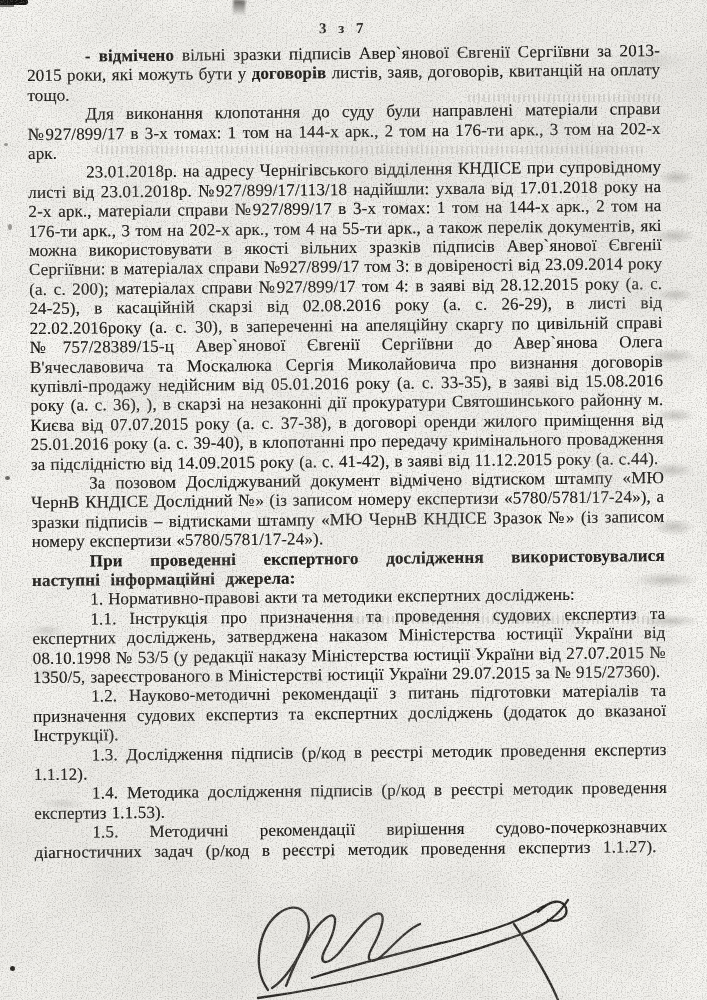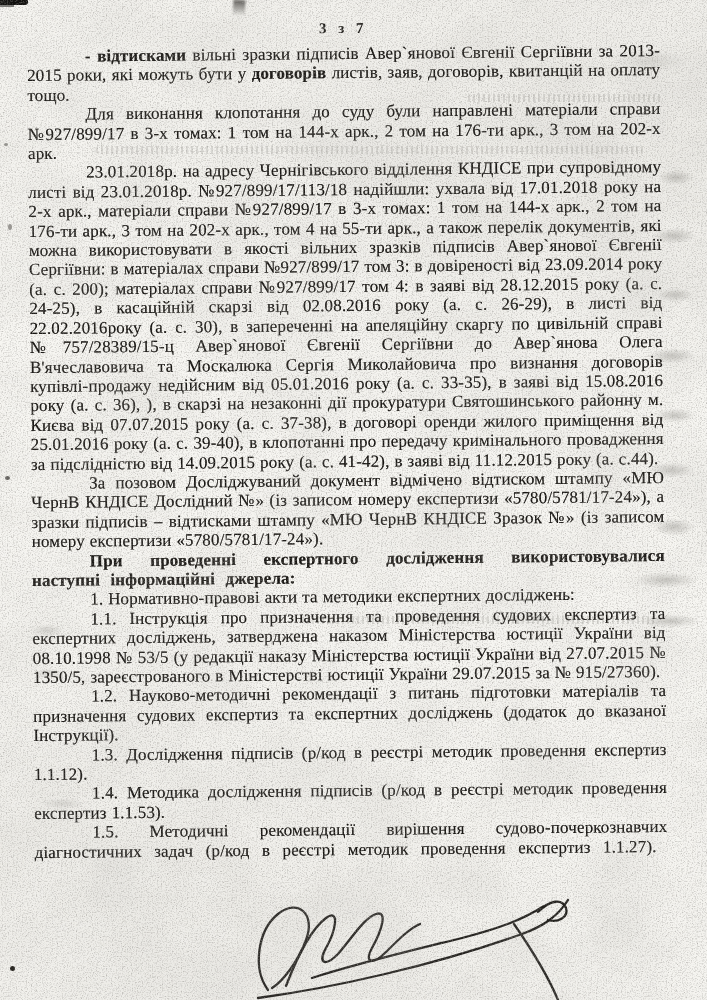--- a/index.html
+++ b/index.html
@@ -69,21 +69,21 @@
   <div class="smudge" style="left:34px;top:668px;width:30px;height:11px;opacity:.6;"></div>
   <div class="smudge" style="left:40px;top:798px;width:46px;height:11px;opacity:.55;"></div>
 
   <div class="band" style="left:468px;top:94px;width:195px;"></div>
   <div class="band" style="left:96px;top:146px;width:548px;"></div>
   <div class="band" style="left:302px;top:616px;width:355px;"></div>
 
   <div class="text-layer">
     <div class="page-num">3 з 7</div>
     <div>
-        <p class="para indent"><span class="bold">- відтисками</span><span> вільні зразки підписів Авер`янової  Євгенії Сергіївни за 2013-2015 роки, які можуть бути у </span><span class="bold">договорів</span><span> листів, заяв, договорів, квитанцій на оплату тощо.</span></p>
+        <p class="para indent"><span class="bold">- відмічено</span><span> вільні зразки підписів Авер`янової  Євгенії Сергіївни за 2013-2015 роки, які можуть бути у </span><span class="bold">договорів</span><span> листів, заяв, договорів, квитанцій на оплату тощо.</span></p>
         <p class="para indent"><span>Для виконання клопотання до суду були направлені матеріали справи №927/899/17 в 3-х томах: 1 том на 144-х арк., 2 том на 176-ти арк., 3 том на 202-х арк.</span></p>
         <p class="para indent"><span>23.01.2018р. на адресу Чернігівського відділення КНДІСЕ при супровідному листі від 23.01.2018р. №927/899/17/113/18  надійшли: ухвала від 17.01.2018 року на 2-х арк., матеріали справи №927/899/17 в 3-х томах: 1 том на 144-х арк., 2 том на 176-ти арк., 3 том на 202-х арк., том 4 на 55-ти арк., а також перелік документів, які можна використовувати в якості вільних зразків підписів Авер`янової  Євгенії Сергіївни: в матеріалах справи №927/899/17 том 3: в довіреності від 23.09.2014 року (а. с. 200); матеріалах справи №927/899/17 том 4: в заяві від 28.12.2015 року (а. с. 24-25), в касаційній скарзі від 02.08.2016 року (а. с. 26-29), в листі від 22.02.2016року (а. с. 30), в запереченні на апеляційну скаргу по цивільній справі №757/28389/15-ц Авер`янової  Євгенії Сергіївни до Авер`янова Олега В'ячеславовича та Москалюка Сергія Миколайовича про визнання договорів купівлі-продажу недійсним від 05.01.2016 року (а. с. 33-35), в заяві від 15.08.2016 року (а. с. 36), ),  в скарзі на незаконні дії прокуратури Святошинського районну м. Києва від 07.07.2015 року (а. с. 37-38), в договорі оренди жилого приміщення від 25.01.2016 року (а. с. 39-40), в клопотанні про передачу кримінального провадження за підслідністю від 14.09.2015 року (а. с. 41-42), в заяві від 11.12.2015 року (а. с.44).</span></p>
         <p class="para indent"><span>За позовом Досліджуваний документ відмічено відтиском штампу «МЮ ЧернВ КНДІСЕ Дослідний №» (із записом номеру експертизи «5780/5781/17-24»), а зразки підписів – відтисками штампу «МЮ ЧернВ КНДІСЕ Зразок №» (із записом номеру експертизи «5780/5781/17-24»).</span></p>
         <p class="para indent" style="word-spacing: 6px;"><span class="bold">При проведенні експертного дослідження використовувалися наступні інформаційні джерела:</span></p>
         <p class="para indent"><span>1. Нормативно-правові акти та методики експертних досліджень:</span></p>
         <p class="para indent"><span>1.1. Інструкція про призначення та проведення судових експертиз та експертних досліджень, затверджена наказом Міністерства юстиції України від 08.10.1998  №  53/5  (у редакції наказу Міністерства юстиції України від 27.07.2015  №  1350/5, зареєстрованого в Міністерстві юстиції України 29.07.2015 за № 915/27360).</span></p>
         <p class="para indent"><span>1.2. Науково-методичні рекомендації з питань підготовки матеріалів та призначення судових експертиз та експертних досліджень (додаток до вказаної Інструкції).</span></p>
         <p class="para indent"><span>1.3. Дослідження підписів (р/код в реєстрі методик проведення експертиз 1.1.12).</span></p>
         <p class="para indent"><span>1.4. Методика дослідження підписів (р/код в реєстрі методик проведення експертиз 1.1.53).</span></p>
         <p class="para indent" style="word-spacing: 8px;"><span>1.5. Методичні рекомендації вирішення судово-почеркознавчих діагностичних задач (р/код в реєстрі методик проведення експертиз 1.1.27).</span></p>

